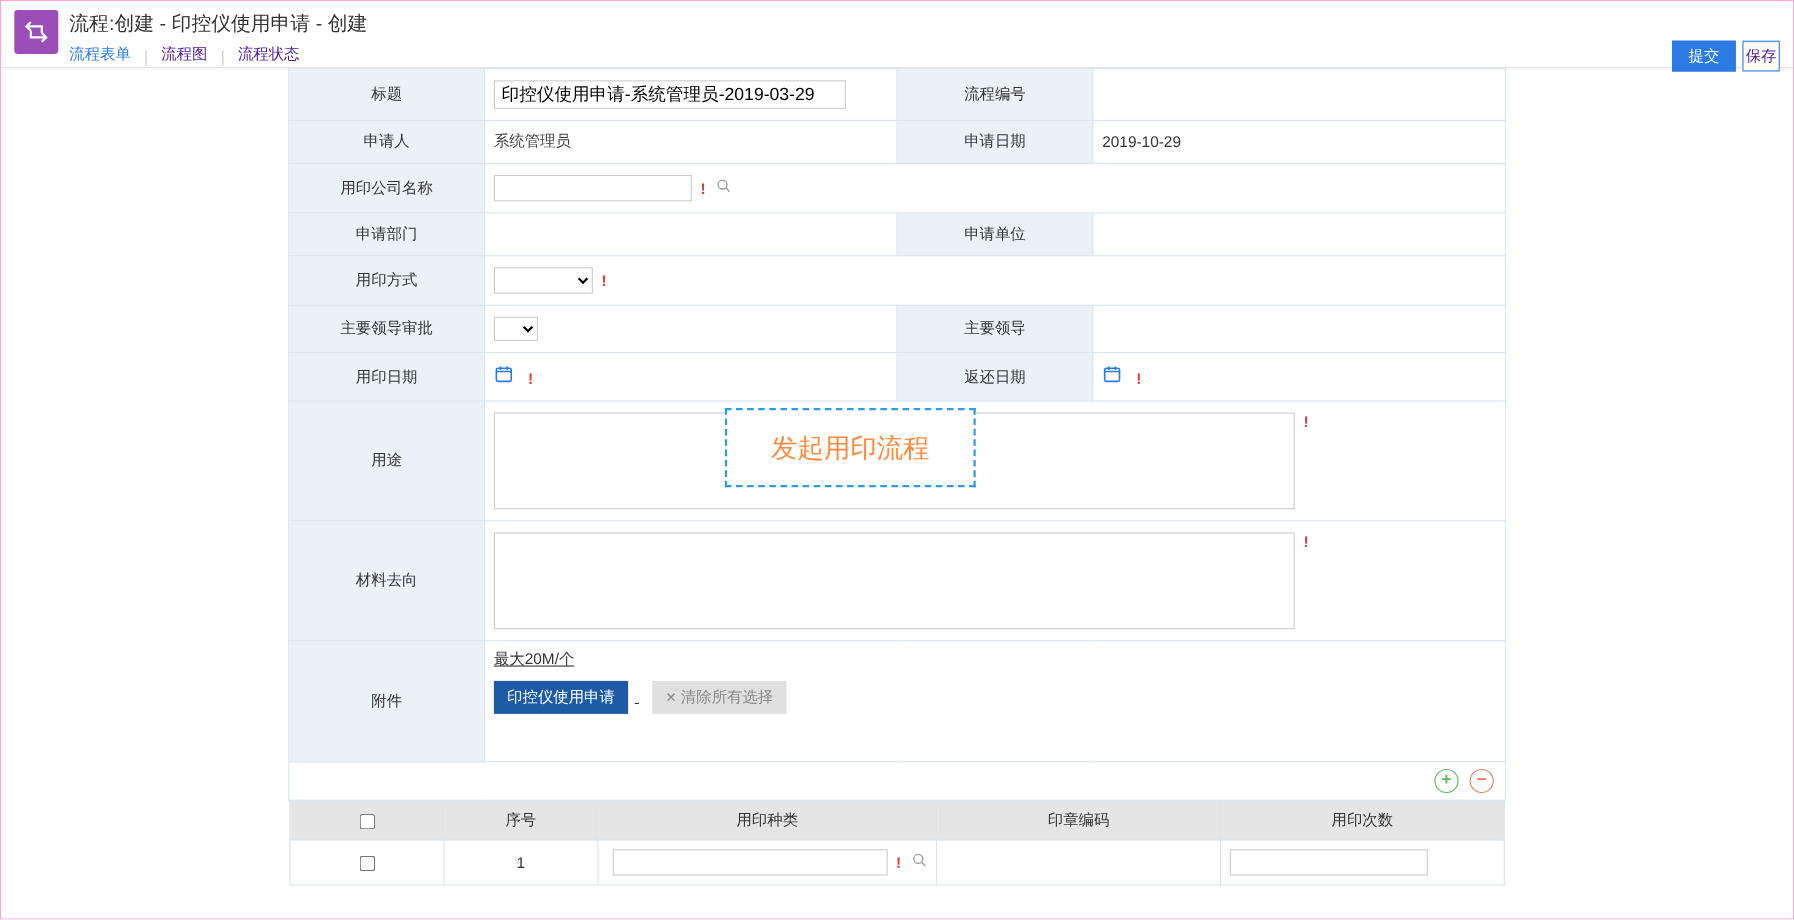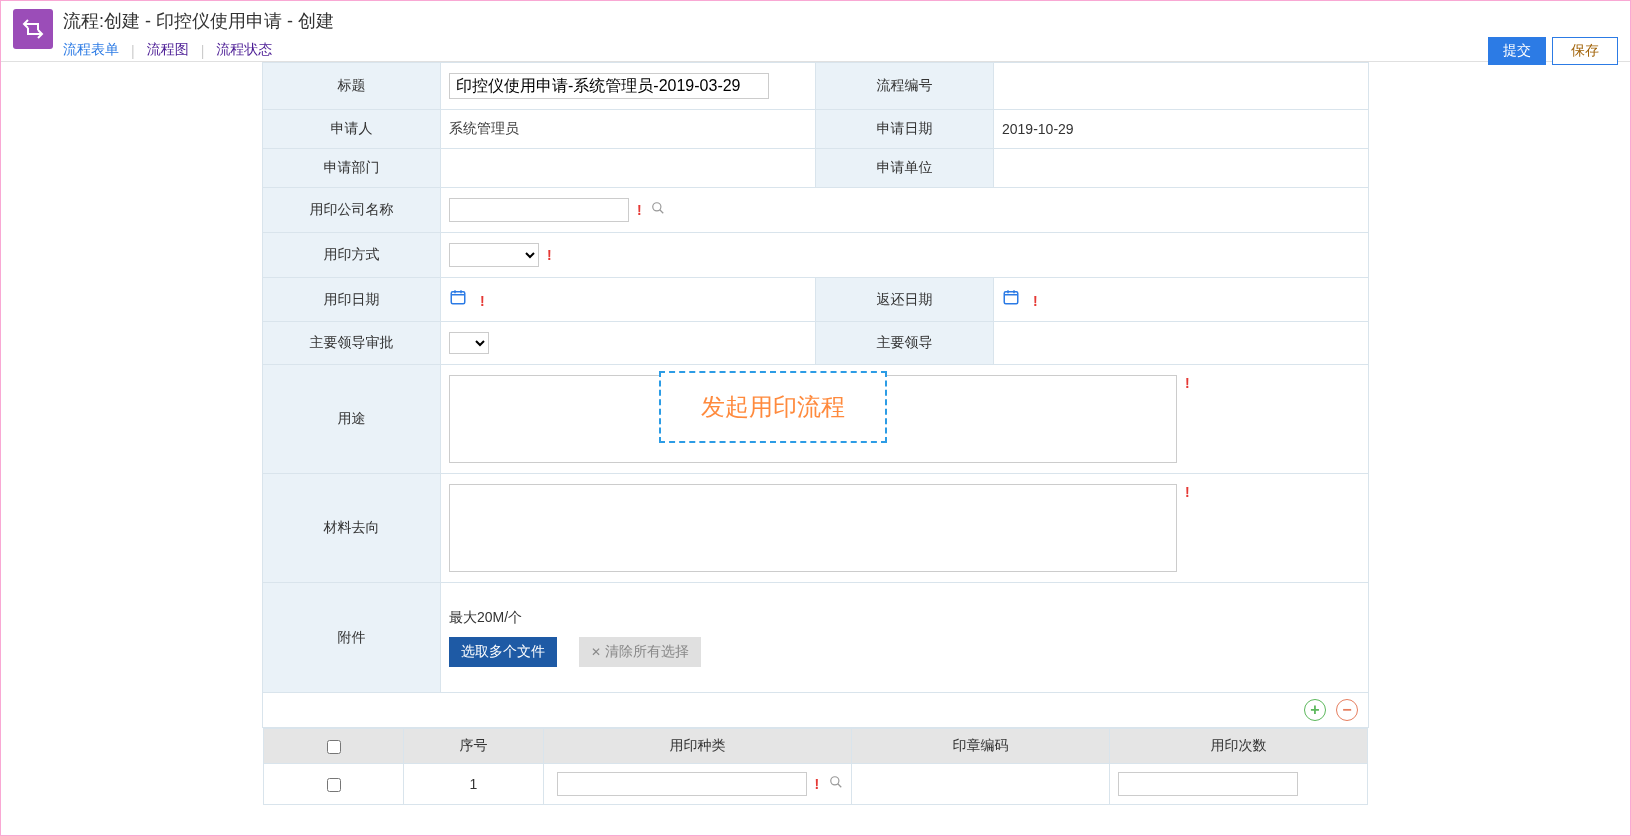--- a/index.html
+++ b/index.html
@@ -69,23 +69,23 @@
     .btn-submit {
       background: #2c7be5;
       color: #fff;
       border: 1px solid #2c7be5;
       padding: 4px 14px;
       cursor: pointer;
       font-size: 14px;
     }
     .btn-save {
       background: #fff;
-      color: #a16207;
+      color: #4c1d95;
       border: 1px solid #2c7be5;
-      padding: 4px 18px;
+      padding: 4px 2px;
       cursor: pointer;
       font-size: 14px;
     }
     .form-area {
       margin-top: 2px;
       border-top: 1px solid #e0e0e0;
     }
     .form-table {
       border-collapse: collapse;
       margin: 0 auto;
@@ -288,44 +288,52 @@
       </tr>
       <tr>
         <td class="label-cell">申请人</td>
         <td class="value-cell">
           <span class="link-text">系统管理员</span>
         </td>
         <td class="label-cell">申请日期</td>
         <td class="value-cell">2019-10-29</td>
       </tr>
       <tr>
-        <td class="label-cell">申请部门</td>
-        <td class="value-cell"></td>
-        <td class="label-cell">申请单位</td>
-        <td class="value-cell"></td>
-      </tr>
-      <tr>
         <td class="label-cell">用印公司名称</td>
         <td class="value-cell wide" colspan="3">
           <input class="small-input" style="">
           <span class="req-mark">!</span>
           <span class="search-icon">
             <svg width="14" height="14" viewBox="0 0 24 24" fill="none" stroke="currentColor" stroke-width="2">
                   <circle cx="10" cy="10" r="7"></circle>
                   <line x1="15" y1="15" x2="21" y2="21"></line>
                 </svg>
           </span>
         </td>
       </tr>
       <tr>
+        <td class="label-cell">申请部门</td>
+        <td class="value-cell"></td>
+        <td class="label-cell">申请单位</td>
+        <td class="value-cell"></td>
+      </tr>
+      <tr>
         <td class="label-cell">用印方式</td>
         <td class="value-cell wide" colspan="3">
           <select class="dropdown"><option></option></select>
           <span class="req-mark">!</span>
         </td>
+      </tr>
+      <tr>
+        <td class="label-cell">主要领导审批</td>
+        <td class="value-cell">
+          <select class="dropdown-small"><option></option></select>
+        </td>
+        <td class="label-cell">主要领导</td>
+        <td class="value-cell"></td>
       </tr>
       <tr>
         <td class="label-cell">用印日期</td>
         <td class="value-cell">
           <span class="cal-icon">
             <svg width="18" height="18" viewBox="0 0 24 24" fill="none" stroke="currentColor" stroke-width="2">
                   <rect x="3" y="5" width="18" height="16" rx="2"></rect>
                   <line x1="3" y1="9" x2="21" y2="9"></line>
                   <line x1="8" y1="3" x2="8" y2="7"></line>
                   <line x1="16" y1="3" x2="16" y2="7"></line>
@@ -340,47 +348,39 @@
                   <rect x="3" y="5" width="18" height="16" rx="2"></rect>
                   <line x1="3" y1="9" x2="21" y2="9"></line>
                   <line x1="8" y1="3" x2="8" y2="7"></line>
                   <line x1="16" y1="3" x2="16" y2="7"></line>
                 </svg>
           </span>
           <span class="req-mark">!</span>
         </td>
       </tr>
       <tr>
-        <td class="label-cell">主要领导审批</td>
-        <td class="value-cell">
-          <select class="dropdown-small"><option></option></select>
-        </td>
-        <td class="label-cell">主要领导</td>
-        <td class="value-cell"></td>
-      </tr>
-      <tr>
         <td class="label-cell" style="height:100px">用途</td>
         <td class="value-cell wide" colspan="3" style="position:relative;">
           <textarea class="textarea-box" style=""></textarea>
           <span class="req-mark">!</span>
           <div class="callout" style="left:218px; top:6px;">发起用印流程</div>
         </td>
       </tr>
       <tr>
         <td class="label-cell" style="height:100px">材料去向</td>
         <td class="value-cell wide" colspan="3">
           <textarea class="textarea-box" style=""></textarea>
           <span class="req-mark">!</span>
         </td>
       </tr>
       <tr>
         <td class="label-cell" style="height:110px">附件</td>
-        <td class="value-cell wide" colspan="3" style="vertical-align:top; padding-top:26px;">
+        <td class="value-cell wide" colspan="3" style="vertical-align:top; padding-top:8px;text-decoration:underline;">
           <div class="attach-hint">最大20M/个</div>
-          <button class="btn-select-files">选取多个文件</button>
+          <button class="btn-select-files">印控仪使用申请</button>
           <button class="btn-clear-selected">清除所有选择</button>
         </td>
       </tr>
       <tr>
         <td colspan="4" style="padding:0;">
           <div class="row-actions">
             <span class="circle-btn circle-add">+</span>
             <span class="circle-btn circle-remove">−</span>
           </div>
         </td>

